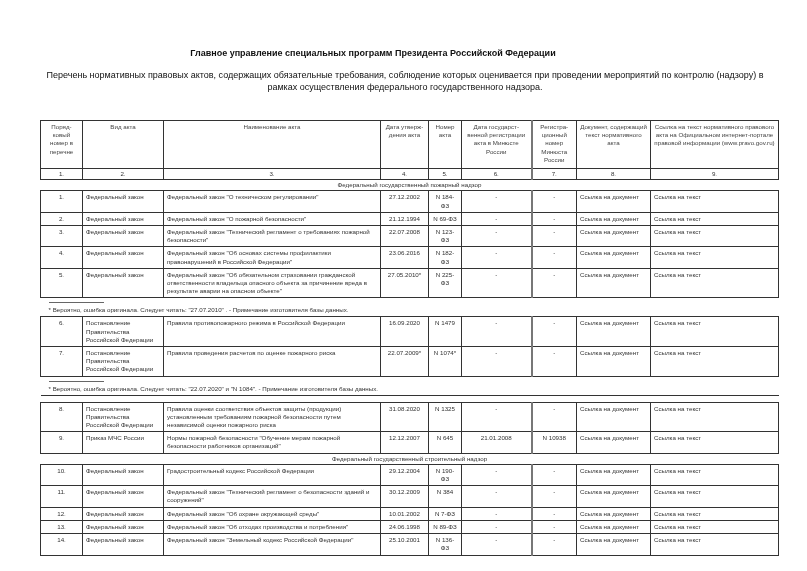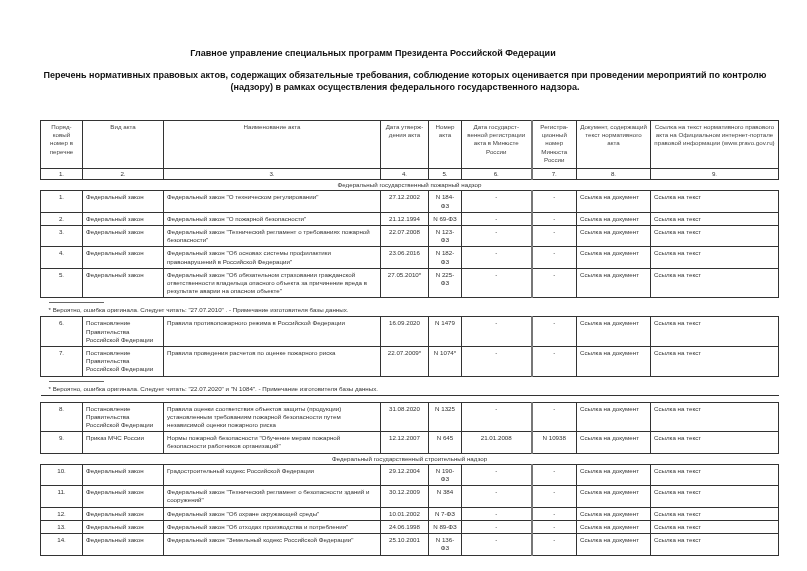--- a/index.html
+++ b/index.html
@@ -1,21 +1,21 @@
 <!DOCTYPE html>
 <html><head>
 <meta charset="utf-8">
 <style>
   html, body { margin: 0; padding: 0; background: #ffffff; }
   body { width: 807px; height: 571px; overflow: hidden; position: relative;
          font-family: "Liberation Sans", sans-serif; color: #222; }
   .org-title { position: absolute; top: 48px; left: 0; width: 746px; text-align: center;
                font-size: 9px; font-weight: bold; color: #111; }
   .doc-title { position: absolute; top: 69px; left: 40px; width: 730px; text-align: center;
-               font-size: 9px; font-weight: bold; line-height: 12px; color: #111; }
+               font-size: 9px; font-weight: normal; line-height: 12px; color: #111; }
   table.reg { position: absolute; top: 120px; left: 40px; border-collapse: collapse;
               table-layout: fixed; width: 738px; font-size: 6.2px; line-height: 8.2px; }
   table.reg td, table.reg th { border: 1px solid #333; padding: 2px 3px; vertical-align: top;
               font-weight: normal; color: #333; word-wrap: break-word; }
   table.reg th { text-align: center; color: #444; }
   table.reg td.c { text-align: center; }
   table.reg tr.num td { text-align: center; padding: 1px 3px; }
   table.reg tr.section td { text-align: center; border-left: none; border-right: none; padding: 1px 3px; }
   table.reg tr.note td { border-left: none; border-right: none; padding: 0; height: 18px; vertical-align: middle; }
   .note-wrap { position: relative; padding: 6px 6px 0 8px; }

